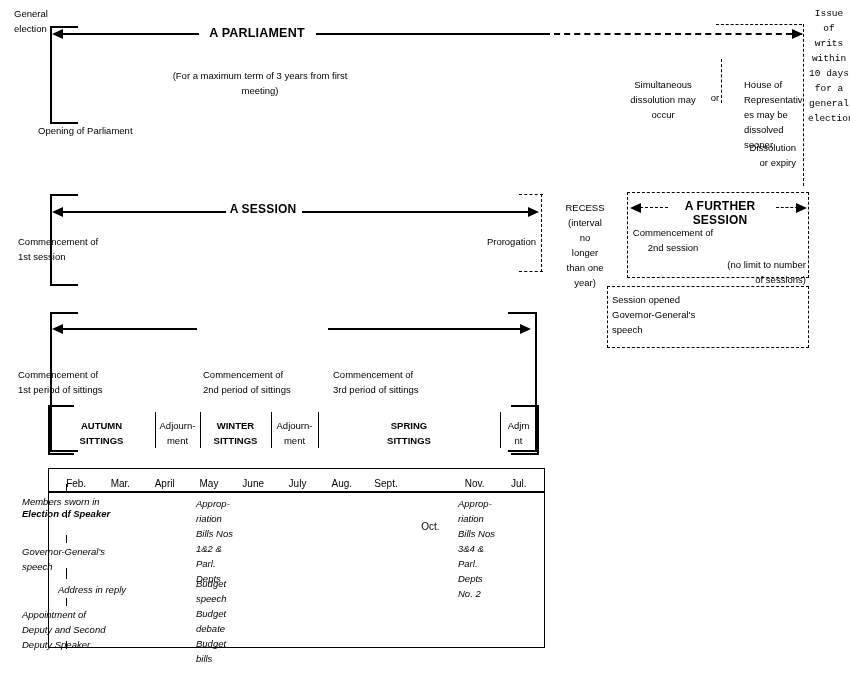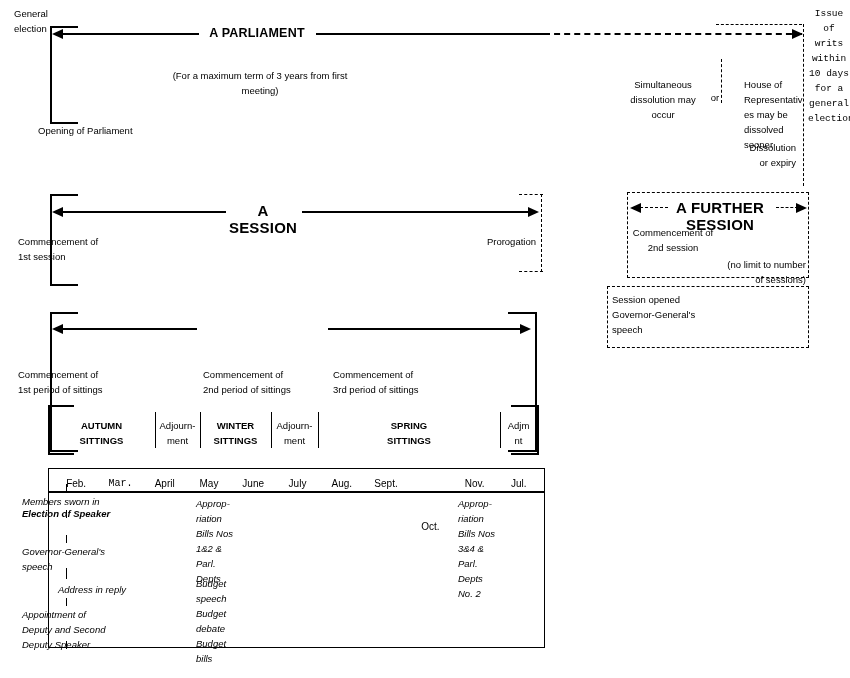--- a/index.html
+++ b/index.html
@@ -27,21 +27,21 @@
   .lbl.i { font-style: italic; }
   .lbl.c { text-align: center; }
   .lbl.r { text-align: right; }
   .title {
     position: absolute;
     font-size: 12.5px;
     font-weight: bold;
     letter-spacing: 0.2px;
     text-align: center;
   }
-  .title.sm { font-size: 15px; }
+  .title.sm { font-size: 12px; }
   .hline {
     position: absolute;
     background: #000;
     height: 2px;
   }
   .hline.thin { height: 1.6px; }
   .vline {
     position: absolute;
     background: #000;
     width: 2px;
@@ -146,20 +146,26 @@
   <div class="arrow-r" style="left:528px; top:207px;"></div>
 
   <div class="dash-h fine" style="left:519px; top:194px; width:24px;"></div>
   <div class="dash-v" style="left:541px; top:194px; height:78px;"></div>
   <div class="dash-h fine" style="left:519px; top:271px; width:24px;"></div>
   <div class="lbl r" style="left:468px; top:234px; width:68px;">Prorogation</div>
 
   <div class="lbl" style="left:18px; top:234px; width:120px;">Commencement of
 1st session</div>
 
+  <div class="lbl c" style="left:560px; top:200px; width:50px;">RECESS
+(interval
+no
+longer
+than one
+year)</div>
 
   <div class="dbox" style="left:627px; top:192px; width:182px; height:86px;"></div>
   <div class="arrow-l" style="left:630px; top:203px;"></div>
   <div class="dash-h fine" style="left:640px; top:207px; width:28px;"></div>
   <div class="title sm" style="left:668px; top:199px; width:104px;">A FURTHER SESSION</div>
   <div class="dash-h fine" style="left:776px; top:207px; width:22px;"></div>
   <div class="arrow-r" style="left:796px; top:203px;"></div>
 
   <div class="lbl c" style="left:630px; top:225px; width:86px;">Commencement of
 2nd session</div>
@@ -215,21 +221,21 @@
       <div class="lbl c b" style="left:320px; top:418px; width:178px;">SPRING
 SITTINGS</div>
       <div class="vline thin" style="left:500px; top:412px; height:36px;"></div>
       <div class="lbl c" style="left:502px; top:418px; width:33px;">Adjm
 nt</div>
     </div>
 
   <div class="box" style="left:48px; top:468px; width:497px; height:180px;"></div>
   <div id="months-row">
       <div class="lbl c" style="left:54px; top:476px; width:44.27272727272727px; font-size:10px;">Feb.</div>
-      <div class="lbl c" style="left:98.27272727272728px; top:476px; width:44.27272727272727px; font-size:10px;font-family:Liberation Mono, monospace;">Mar.</div>
+      <div class="lbl c" style="left:98.27272727272728px; top:476px; width:44.27272727272727px; font-size:10px;">Mar.</div>
       <div class="lbl c" style="left:142.54545454545456px; top:476px; width:44.27272727272727px; font-size:10px;">April</div>
       <div class="lbl c" style="left:186.8181818181818px; top:476px; width:44.27272727272727px; font-size:10px;">May</div>
       <div class="lbl c" style="left:231.0909090909091px; top:476px; width:44.27272727272727px; font-size:10px;">June</div>
       <div class="lbl c" style="left:275.3636363636364px; top:476px; width:44.27272727272727px; font-size:10px;">July</div>
       <div class="lbl c" style="left:319.6363636363636px; top:476px; width:44.27272727272727px; font-size:10px;">Aug.</div>
       <div class="lbl c" style="left:363.90909090909093px; top:476px; width:44.27272727272727px; font-size:10px;">Sept.</div>
       <div class="lbl c" style="left:408.1818181818182px; top:476px; width:44.27272727272727px; font-size:10px;margin-top:43px;">Oct.</div>
       <div class="lbl c" style="left:452.45454545454544px; top:476px; width:44.27272727272727px; font-size:10px;">Nov.</div>
       <div class="lbl c" style="left:496.72727272727275px; top:476px; width:44.27272727272727px; font-size:10px;">Jul.</div>
       <div class="hline thin" style="left:48px; top:491px; width:497px;"></div>

